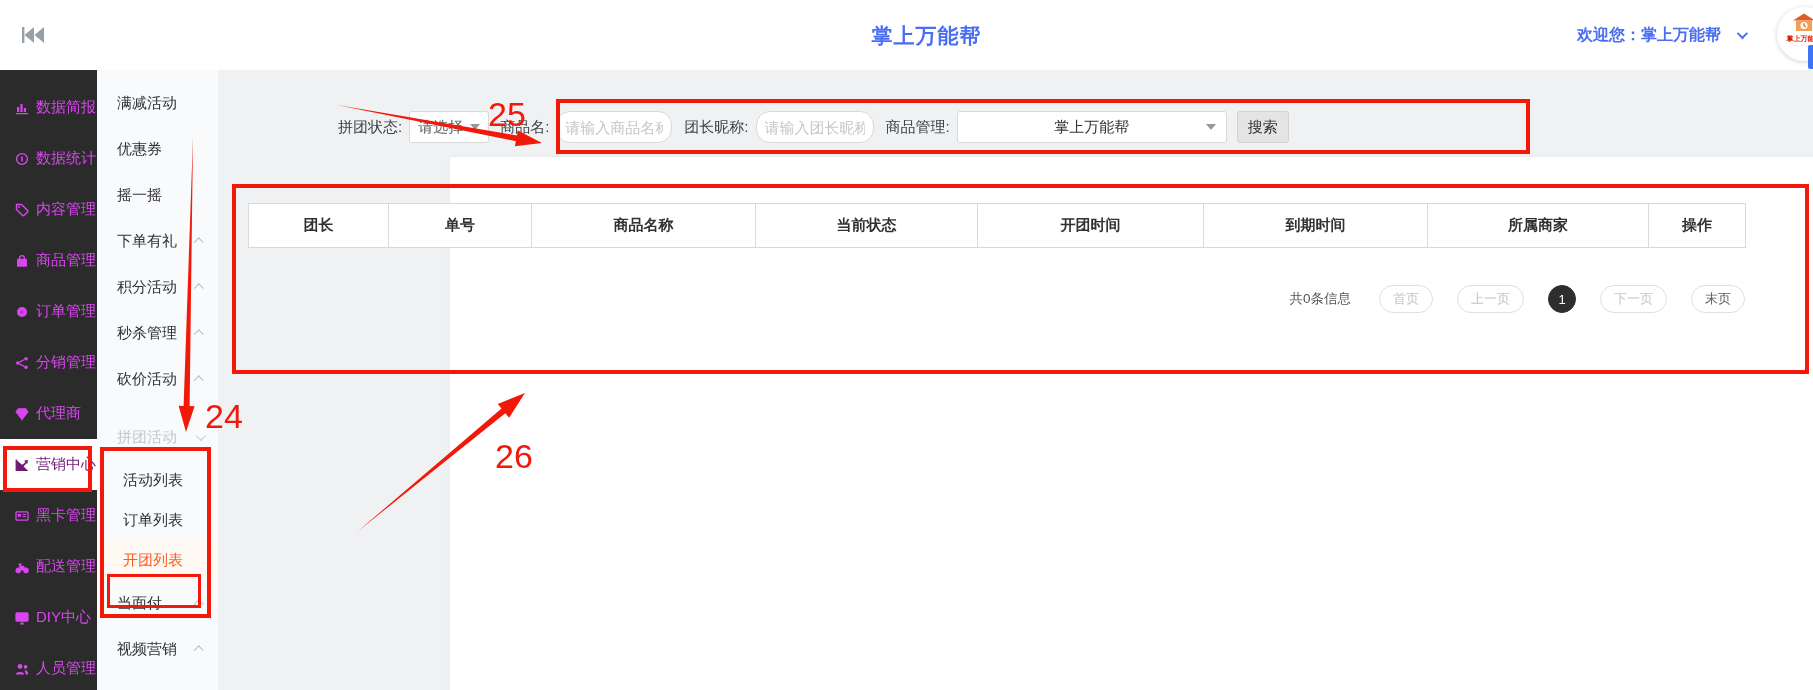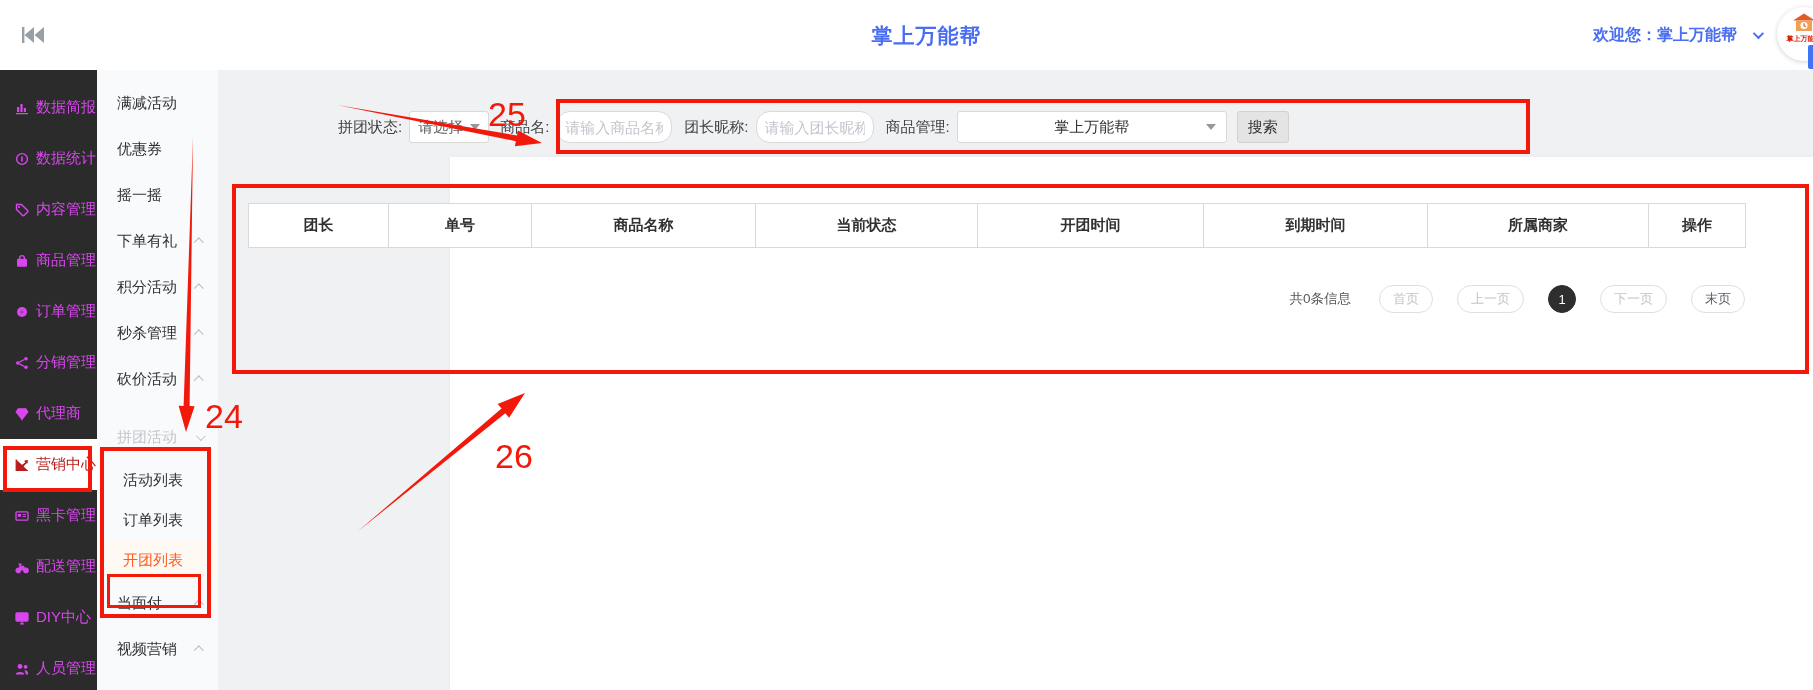--- a/index.html
+++ b/index.html
@@ -5,36 +5,36 @@
   * { margin:0; padding:0; box-sizing:border-box; }
   html,body { width:1813px; height:690px; overflow:hidden;
     font-family:"Liberation Sans","DejaVu Sans",sans-serif; background:#fff; }
   body { position:relative; }
 
   
   .topbar { position:absolute; left:0; top:0; width:1813px; height:70px; background:#fff; z-index:5; }
   .collapse-btn { position:absolute; left:20px; top:25px; width:26px; height:20px; cursor:pointer; }
   .app-title { position:absolute; left:calc(50% + 20px); top:22px; transform:translateX(-50%);
     font-size:21px; font-weight:bold; color:#4a6ef2; letter-spacing:1px; white-space:nowrap; }
-  .welcome-wrap { position:absolute; right:52px; top:0; height:70px; display:flex; align-items:center; gap:16px; }
+  .welcome-wrap { position:absolute; right:68px; top:0; height:70px; display:flex; align-items:center; gap:16px; }
   .welcome-text { font-size:16px; font-weight:bold; color:#4a6ef2; white-space:nowrap; }
   .chev { display:inline-block; width:8px; height:8px; border-right:2px solid #4a6ef2; border-bottom:2px solid #4a6ef2; transform:rotate(45deg) translateY(-2px); }
   .avatar { position:absolute; left:1777px; top:7px; width:54px; height:54px; border-radius:50%;
     background:#fff; box-shadow:0 1px 5px rgba(0,0,0,.18); display:flex; flex-direction:column; align-items:center; padding-top:6px; }
   .avatar-brand { font-size:7px; color:#d81e06; font-weight:bold; letter-spacing:0; line-height:8px; }
   .avatar-sub { font-size:4px; color:#f0a054; line-height:5px; letter-spacing:1px; }
   .edge-accent { position:absolute; left:1808px; top:45px; width:5px; height:24px; background:#3f74f6; border-radius:2px 0 0 2px; }
 
   
   .sidebar { position:absolute; left:0; top:70px; width:97px; height:620px; background:#2b2b2b; padding-top:12px; z-index:4; }
   .sb-item { height:51px; display:flex; align-items:center; padding-left:15px; gap:6px;
     color:#d946ef; font-size:15px; cursor:pointer; white-space:nowrap; }
   .sb-item .sb-icon { width:15px; height:15px; flex:0 0 15px; display:flex; align-items:center; }
   .sb-item svg { width:14px; height:14px; fill:currentColor; }
-  .sb-item.active { background:#fff; color:#b91c1c; }
+  .sb-item.active { background:#fff; color:#701a75; }
 
   
   .submenu { position:absolute; left:97px; top:70px; width:121px; height:620px; background:#f9fafb; padding-top:10px; z-index:4; }
   .sub-item { display:flex; align-items:center; justify-content:space-between;
     padding:0 15px 0 20px; font-size:15px; color:#303133; cursor:pointer; white-space:nowrap; }
   .sub-item.parent { height:46px; }
   .sub-item.child { height:40px; padding-left:26px; }
   .sub-item.grayed { color:#c3c6cc;margin-top:12px; }
   .sub-item.active-child { color:#ff5a1c; background:#fff9f4; }
   .mchev { width:7px; height:7px; border-right:1.6px solid #b8bcc2; border-bottom:1.6px solid #b8bcc2; flex:0 0 auto; }

